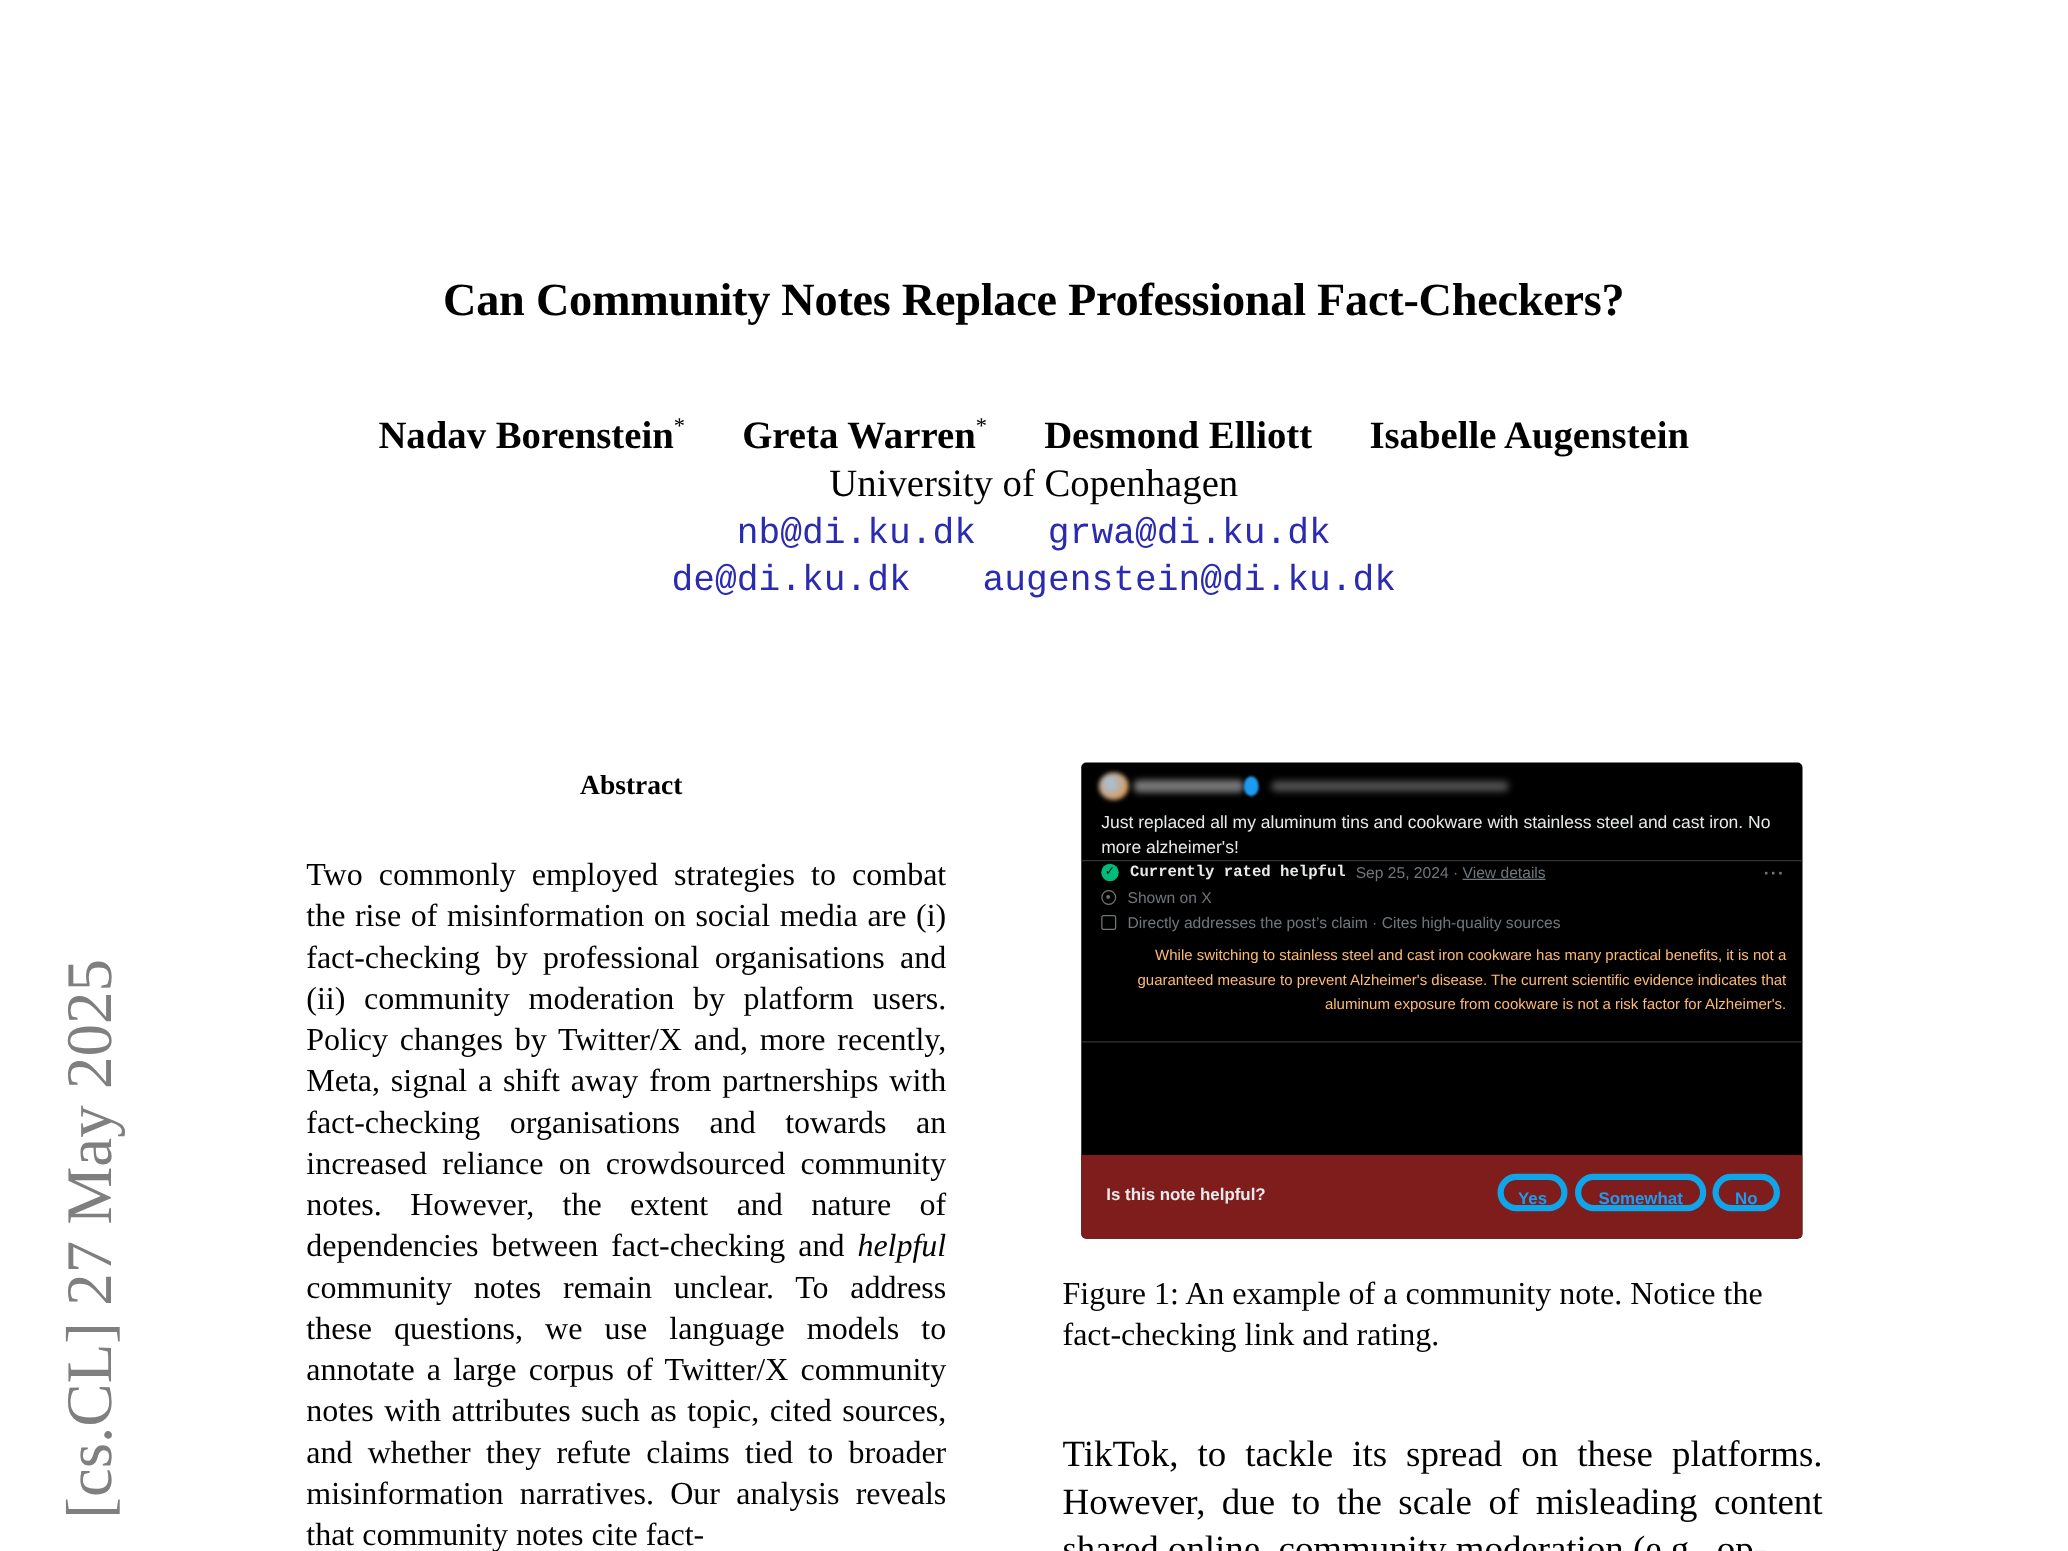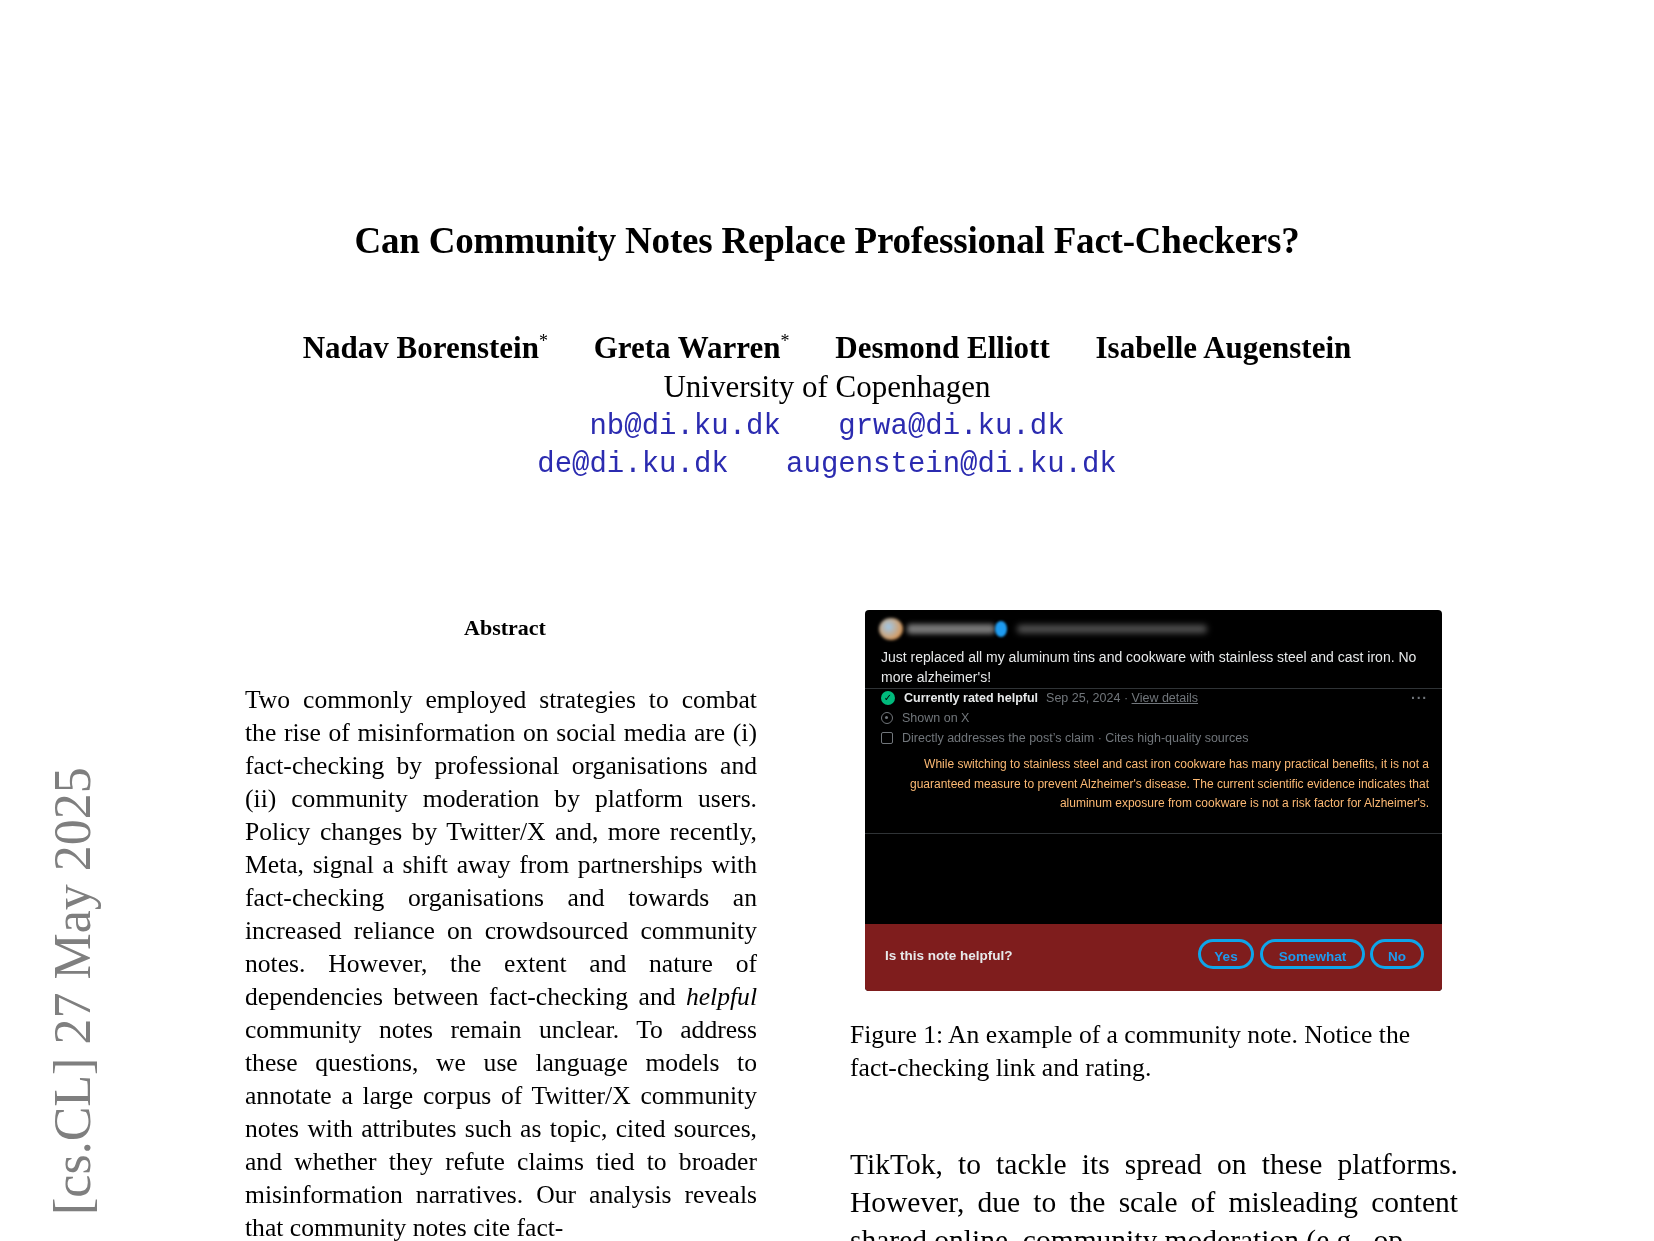--- a/index.html
+++ b/index.html
@@ -19,35 +19,35 @@
   .figure { position:absolute; top:610px; left:865px; width:577px; height:381px; background:#000; border-radius:4px; overflow:hidden; font-family:"Liberation Sans","DejaVu Sans",sans-serif; color:#e7e9ea; }
   .fig-top { position:absolute; top:8px; left:14px; height:22px; width:330px; }
   .blur-avatar { position:absolute; left:0; top:0; width:24px; height:22px; border-radius:50%; background:radial-gradient(circle at 40% 40%, #9fc7e8, #d89a5c 70%, #000 100%); filter:blur(1.5px); }
   .blur-name { position:absolute; left:28px; top:6px; width:88px; height:10px; background:#777; filter:blur(2.5px); border-radius:4px; }
   .blur-badge { position:absolute; left:116px; top:3px; width:12px; height:16px; background:#1d9bf0; filter:blur(1px); border-radius:50%; }
   .blur-handle { position:absolute; left:138px; top:7px; width:190px; height:8px; background:#555; filter:blur(3px); border-radius:4px; }
   .post-text { position:absolute; top:38px; left:16px; width:548px; font-size:14px; line-height:19.5px; color:#e7e9ea; }
   .divider { position:absolute; left:0; width:577px; height:1px; background:#2f3336; }
   .rated-row { position:absolute; top:81px; left:16px; font-size:12.5px; display:flex; align-items:center; white-space:nowrap; }
   .check { width:14px; height:14px; border-radius:50%; background:#00ba7c; color:#000; font-size:10px; line-height:14px; text-align:center; margin-right:9px; font-weight:bold; }
-  .rated-label { font-weight:bold; color:#e7e9ea; margin-right:8px; }
+  .rated-label { font-weight:bold; color:#e7e9ea; margin-right:8px;font-family:Liberation Mono, monospace; }
   .rated-date { color:#71767b; }
   .rated-details { color:#71767b; text-decoration:underline;text-align:right; }
   .more-dots { position:absolute; top:80px; right:14px; color:#71767b; font-size:14px; letter-spacing:1px; font-weight:bold; }
   .meta-row { position:absolute; left:16px; font-size:12.5px; color:#71767b; display:flex; align-items:center; white-space:nowrap; }
   .meta-icon { width:12px; height:12px; border:1.5px solid #71767b; margin-right:9px; box-sizing:border-box; }
   .eye { border-radius:50%; position:relative; }
   .eye::after { content:""; position:absolute; left:3px; top:3px; width:3px; height:3px; border-radius:50%; background:#71767b; }
   .bubble { border-radius:2px; }
   .note-text { position:absolute; top:145px; left:16px; width:548px; font-size:12px; line-height:19.5px; color:#fdba74;text-align:right; }
   .links { position:absolute; top:227px; left:16px; width:550px; font-size:13.6px; line-height:19.5px; color:#1d9bf0; }
   .links .link { display:block; margin-bottom:8px; }
   .helpful-bar { position:absolute; top:314px; left:0; width:577px; height:67px; background:#7f1d1d; }
   .helpful-q { position:absolute; top:24px; left:20px; font-size:13.5px; font-weight:bold; color:#e7e9ea; }
-  .pill { position:absolute; top:15px; height:30px; border:3px solid #0ea5e9; border-radius:16px; color:#1d9bf0; font-weight:bold; font-size:13.5px; line-height:30px; text-align:center; box-sizing:border-box; }
+  .pill { position:absolute; top:15px; height:30px; border:5px solid #0ea5e9; border-radius:16px; color:#1d9bf0; font-weight:bold; font-size:13.5px; line-height:30px; text-align:center; box-sizing:border-box; }
   .caption { position:absolute; top:1018px; left:850px; width:610px; font-size:25.6px; line-height:33px; }
   .body-right { position:absolute; top:1145px; left:850px; width:608px; font-size:29.5px; line-height:38px; text-align:justify; }
 </style>
 </head>
 <body>
 
 <div class="stamp">[cs.CL]  27 May 2025</div>
 
 <div class="title">Can Community Notes Replace Professional Fact-Checkers?</div>
 

